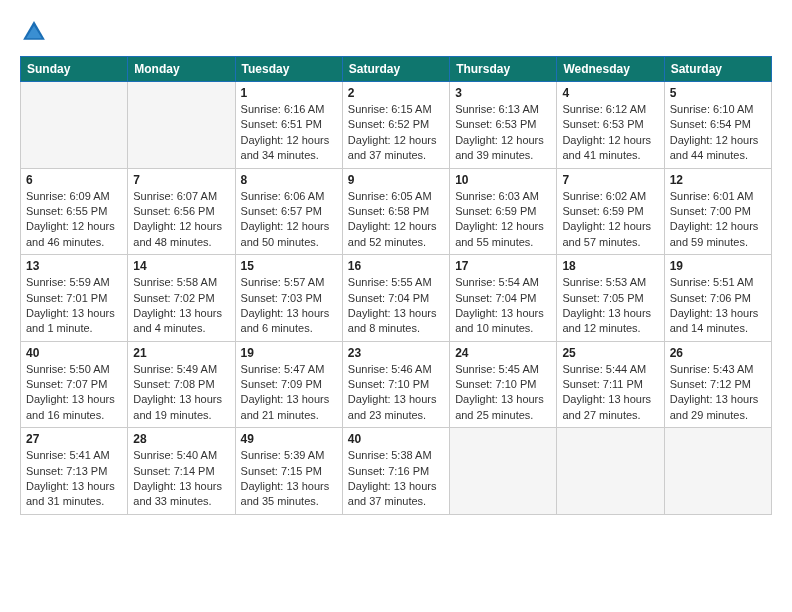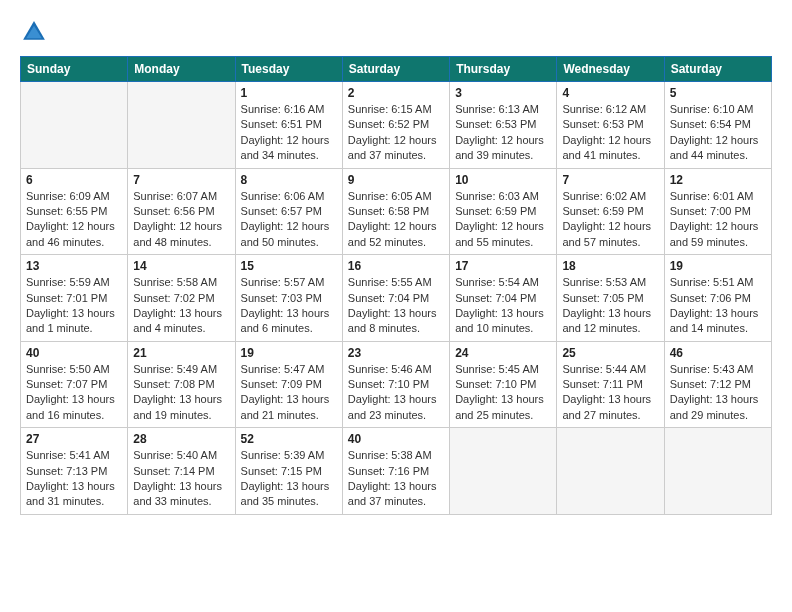--- a/index.html
+++ b/index.html
@@ -229,35 +229,35 @@
           </td>
           <td>
             <span class="day-num">24</span>
             <div class="day-info">Sunrise: 5:45 AM<br>Sunset: 7:10 PM<br>Daylight: 13 hours<br>and 25 minutes.</div>
           </td>
           <td>
             <span class="day-num">25</span>
             <div class="day-info">Sunrise: 5:44 AM<br>Sunset: 7:11 PM<br>Daylight: 13 hours<br>and 27 minutes.</div>
           </td>
           <td>
-            <span class="day-num">46</span>
+            <span class="day-num">26</span>
             <div class="day-info">Sunrise: 5:43 AM<br>Sunset: 7:12 PM<br>Daylight: 13 hours<br>and 29 minutes.</div>
           </td>
         </tr>
         <tr>
           <td>
             <span class="day-num">27</span>
             <div class="day-info">Sunrise: 5:41 AM<br>Sunset: 7:13 PM<br>Daylight: 13 hours<br>and 31 minutes.</div>
           </td>
           <td>
             <span class="day-num">28</span>
             <div class="day-info">Sunrise: 5:40 AM<br>Sunset: 7:14 PM<br>Daylight: 13 hours<br>and 33 minutes.</div>
           </td>
           <td>
-            <span class="day-num">52</span>
+            <span class="day-num">49</span>
             <div class="day-info">Sunrise: 5:39 AM<br>Sunset: 7:15 PM<br>Daylight: 13 hours<br>and 35 minutes.</div>
           </td>
           <td>
             <span class="day-num">40</span>
             <div class="day-info">Sunrise: 5:38 AM<br>Sunset: 7:16 PM<br>Daylight: 13 hours<br>and 37 minutes.</div>
           </td>
           <td class="empty"></td>
           <td class="empty"></td>
           <td class="empty"></td>
         </tr>

